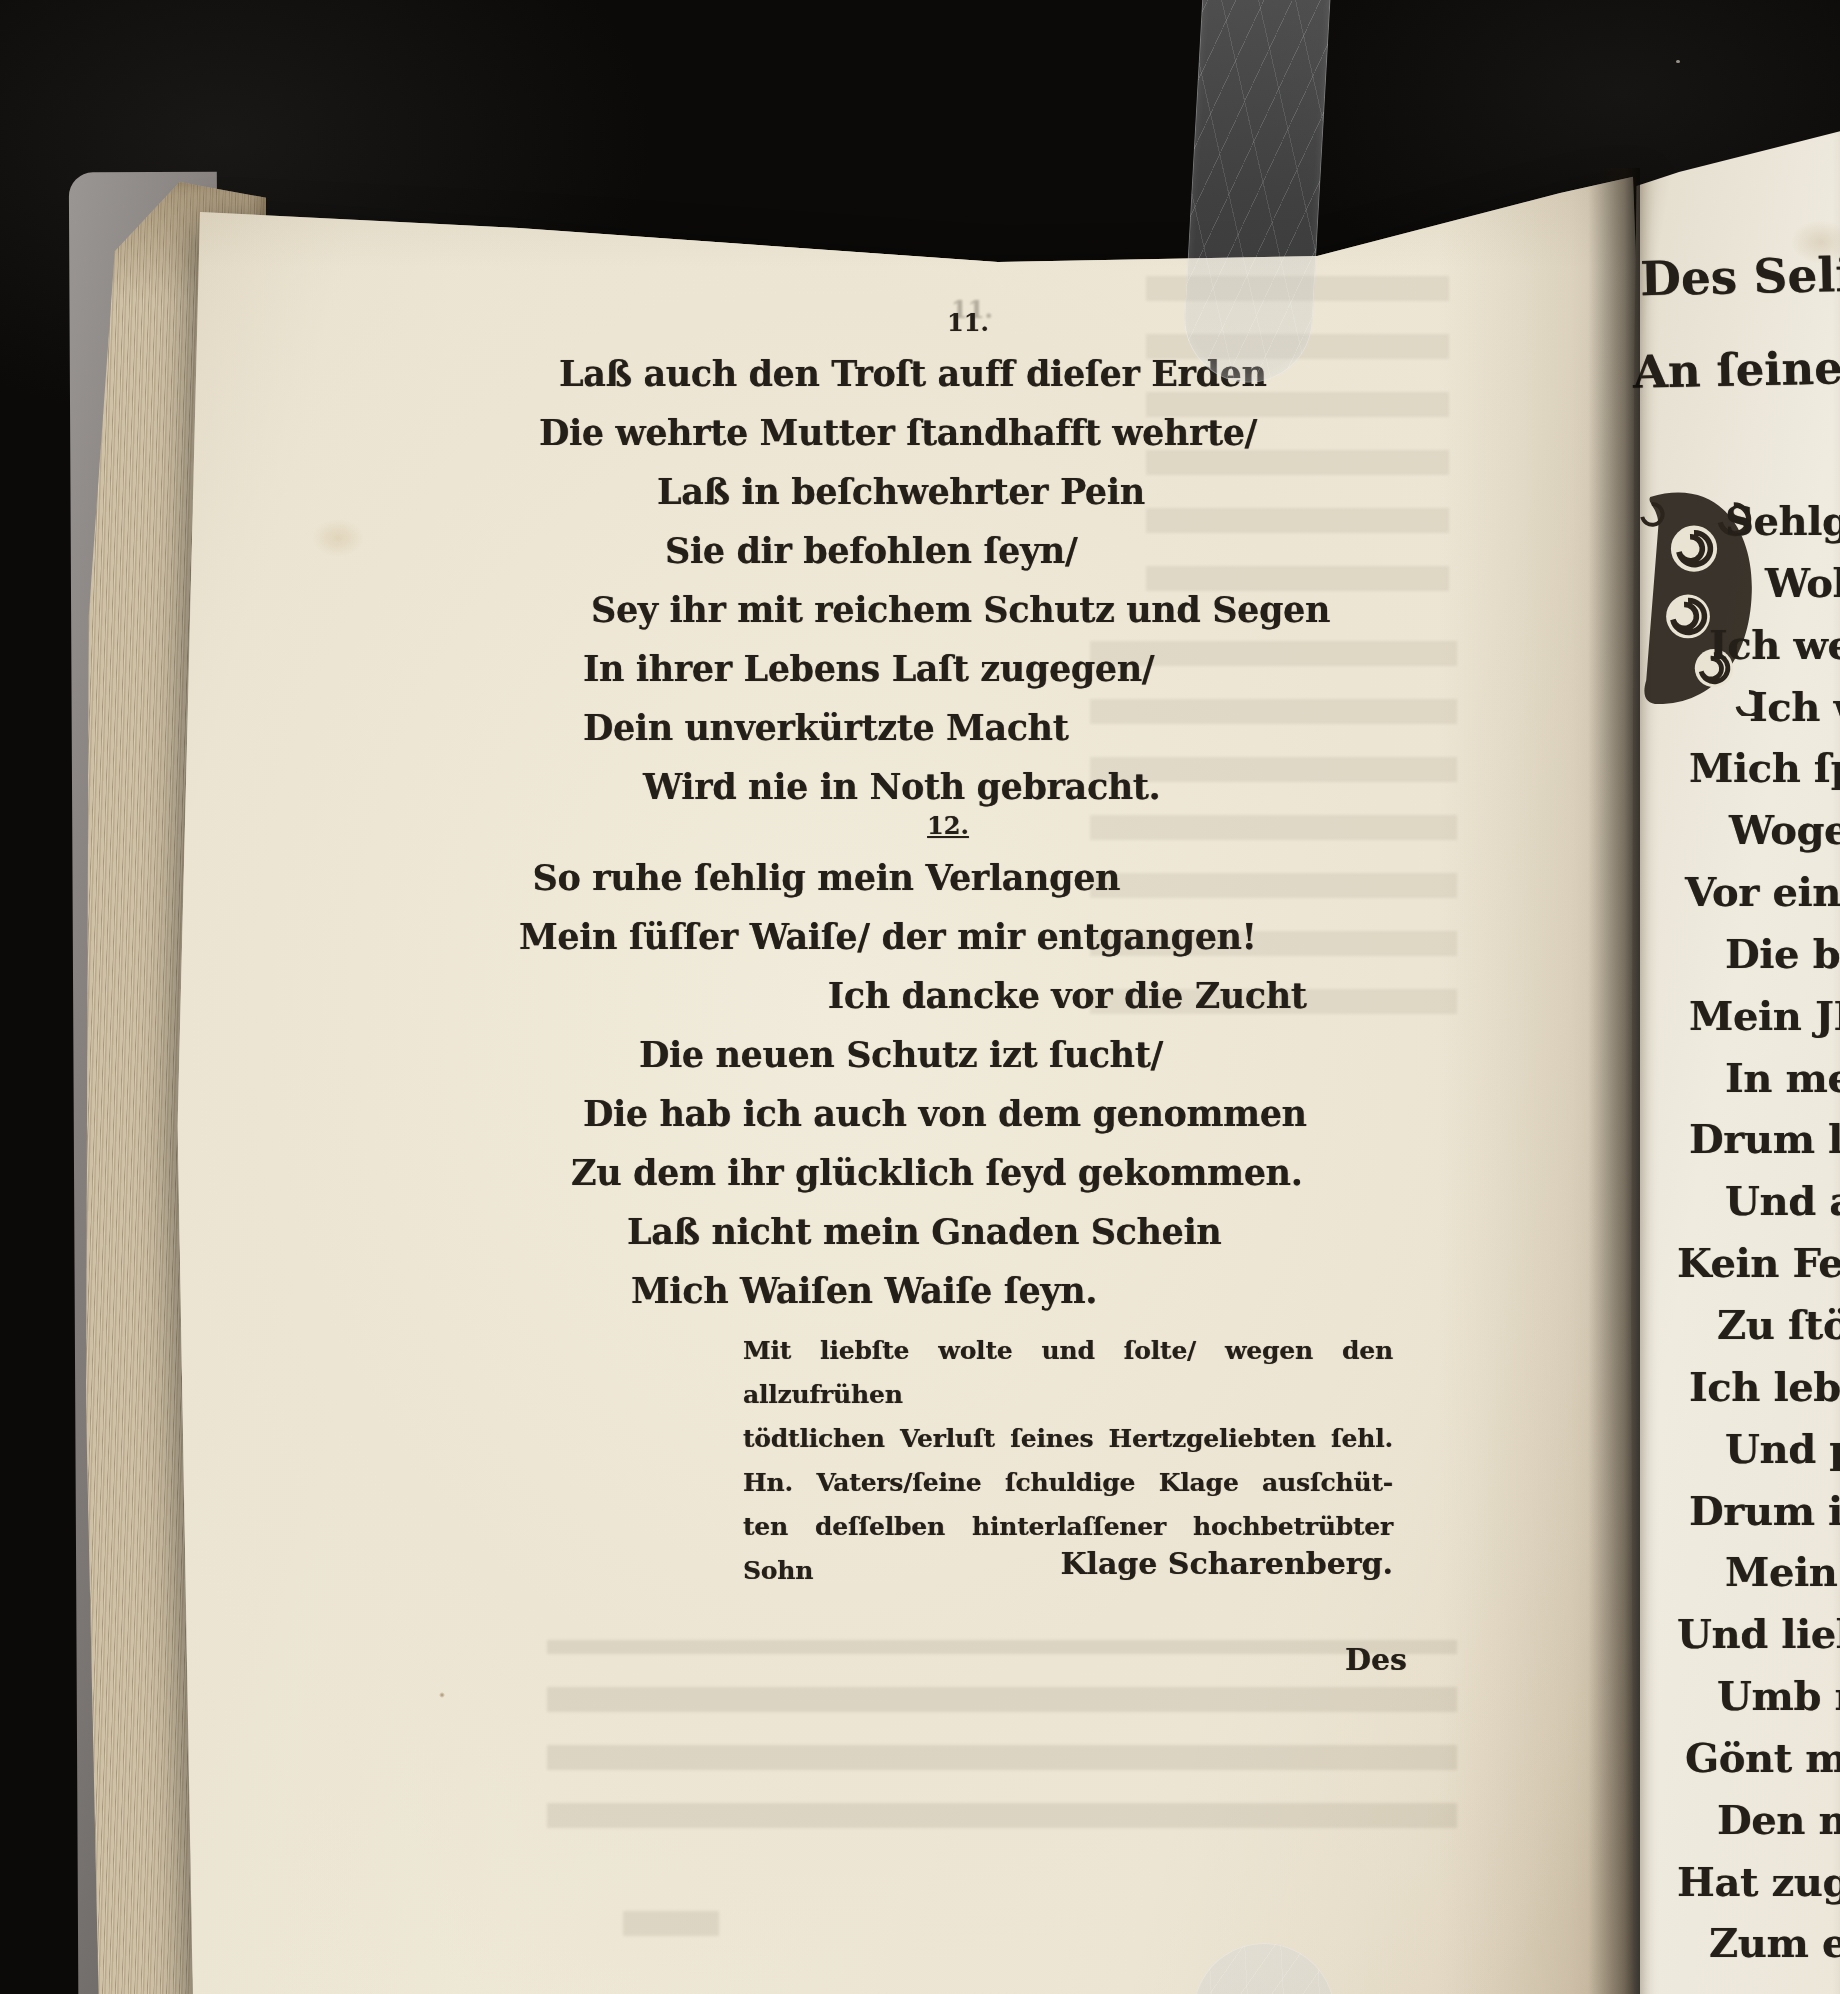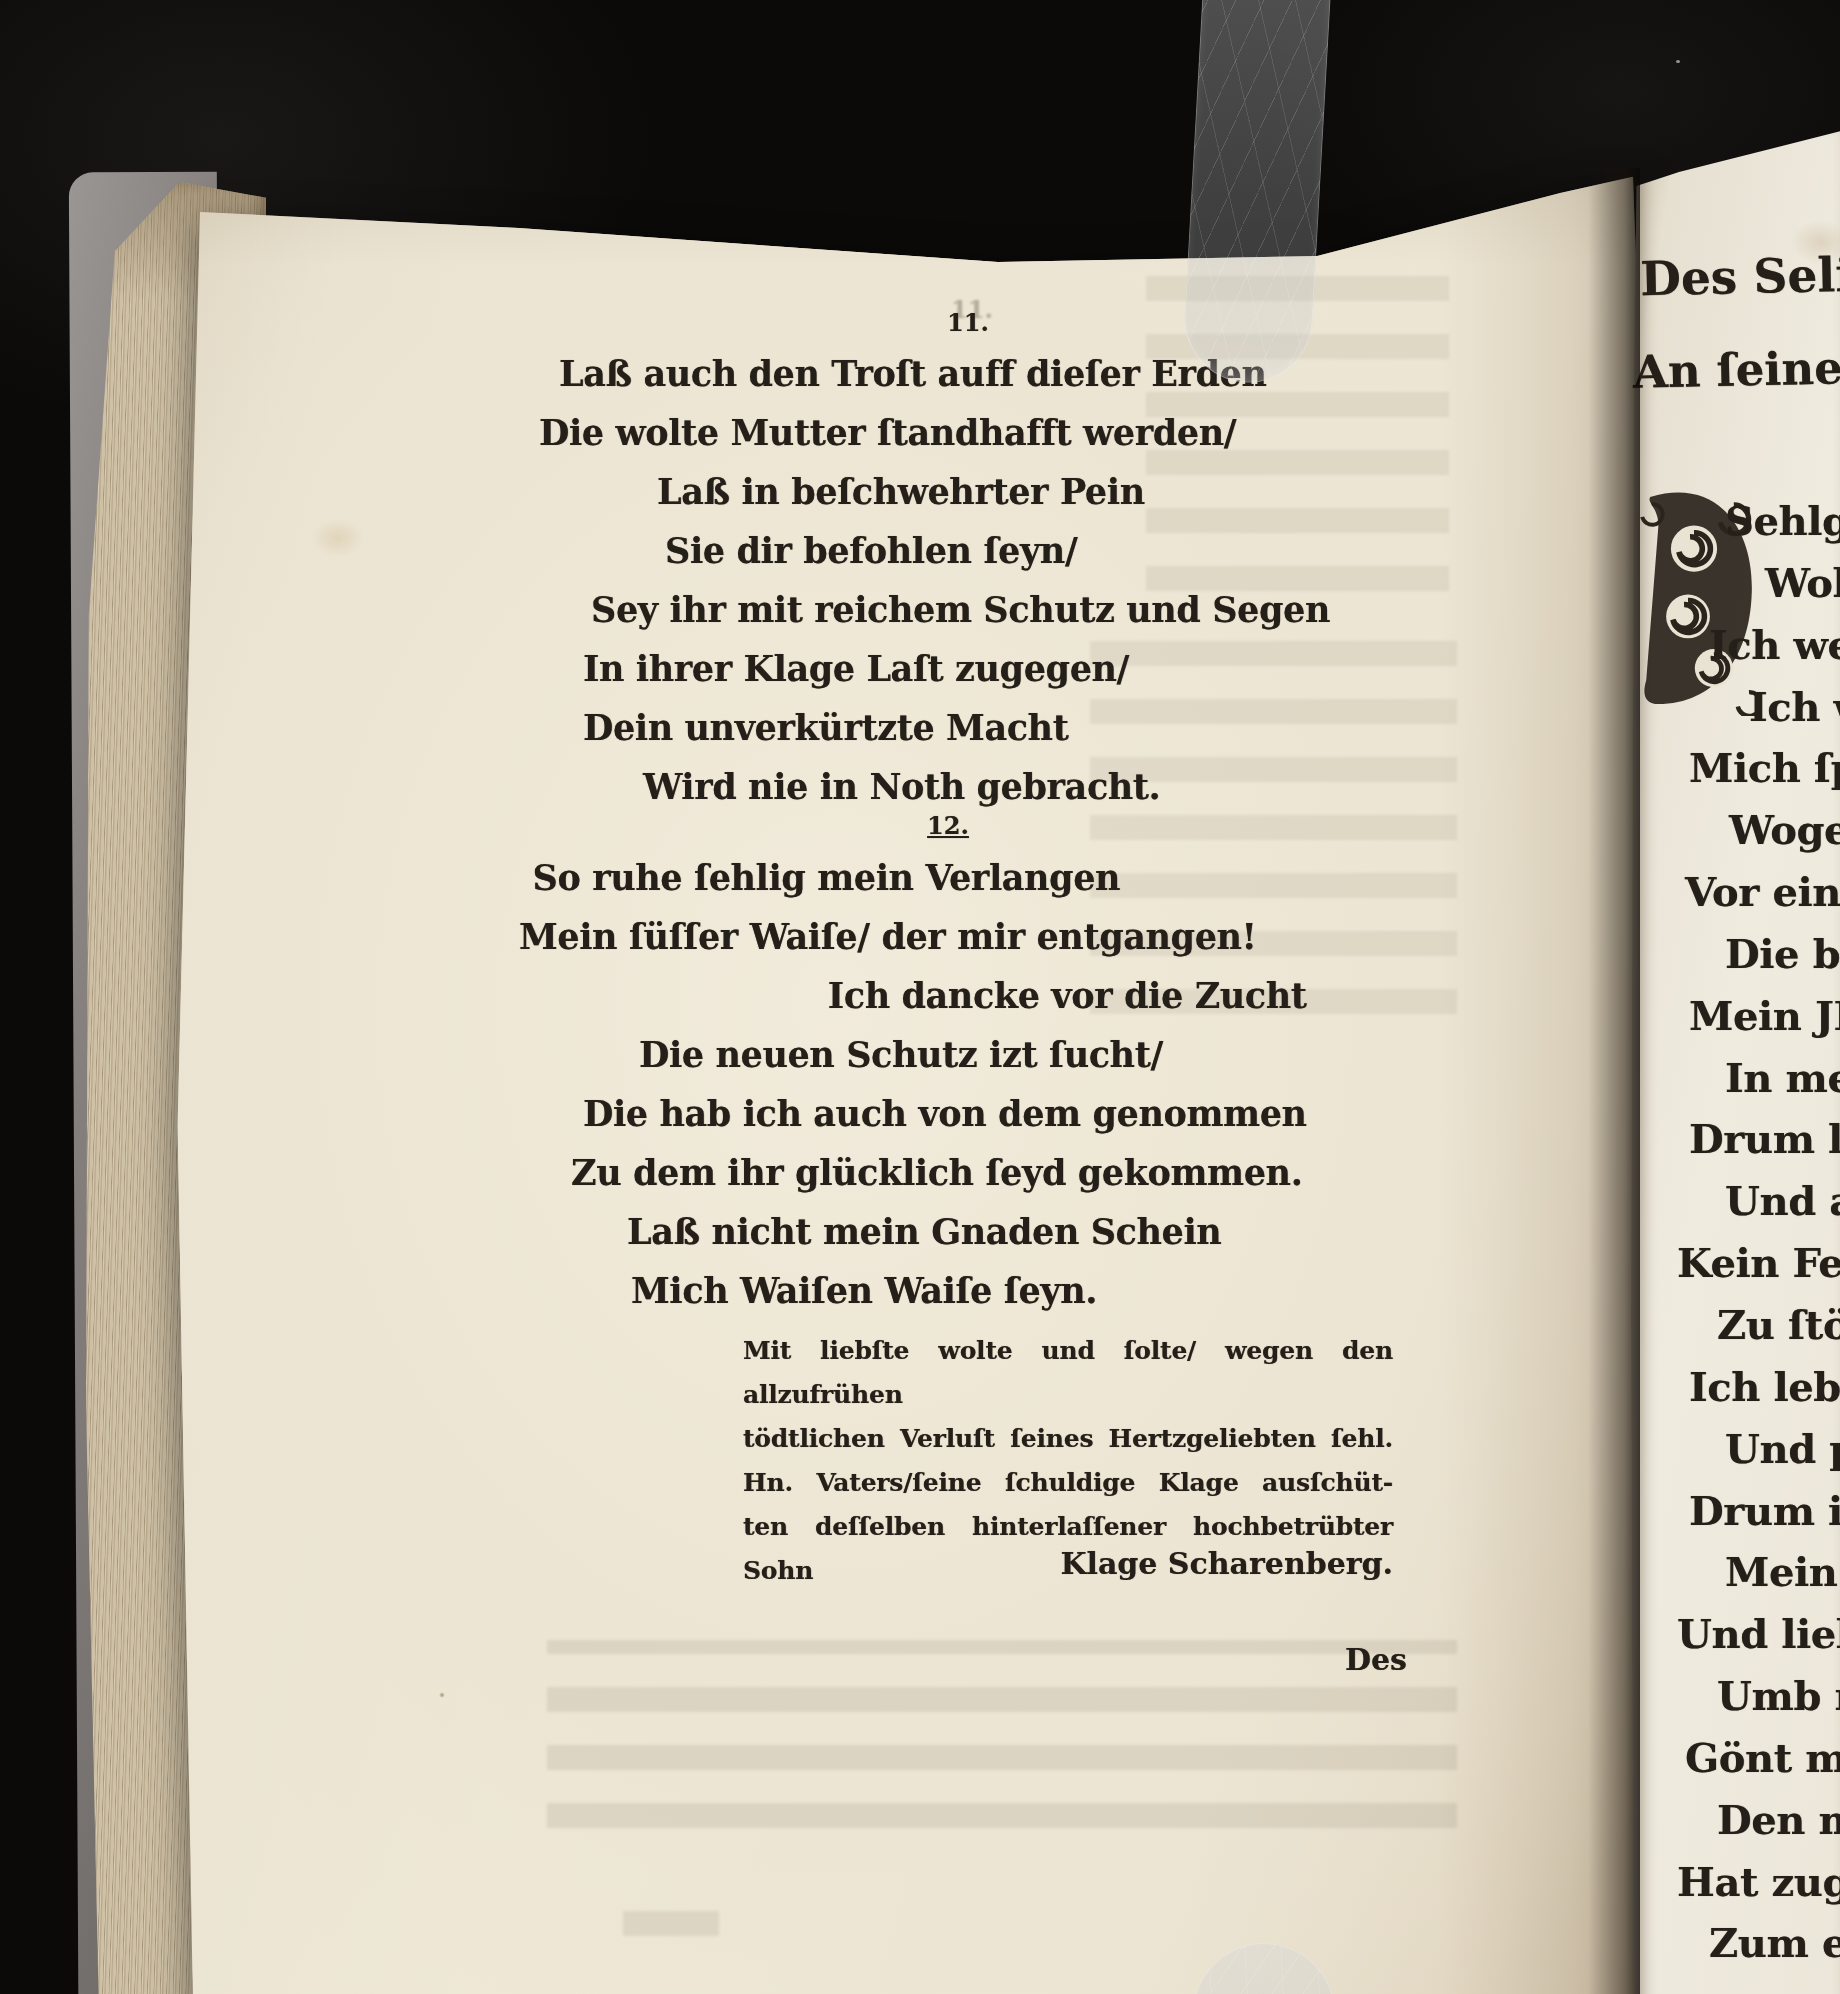--- a/index.html
+++ b/index.html
@@ -97,25 +97,25 @@
     <div class="ghost" style="left:451px;top:1728px;width:96px;height:40px;opacity:.12;"></div>
 
     <div class="stain" style="left:140px;top:351px;width:52px;height:38px;background:radial-gradient(closest-side,rgba(165,125,60,.16),rgba(0,0,0,0));"></div>
 
     <div class="stain" style="left:267px;top:1524px;width:6.4px;height:5.6px;background:radial-gradient(closest-side,rgba(120,85,40,.6),rgba(0,0,0,0));"></div>
 
     <div class="stanza-no ink ghost-no" style="left:371px;top:127px;">11.</div>
     <div class="stanza-no ink" style="left:367px;top:140px;">11.</div>
     <div style="position:absolute;left:367px;top:176px;">
       <div class="poem-line ink" style="margin-left:20px;">Laß auch den Troſt auff dieſer Erden</div>
-      <div class="poem-line ink" style="margin-left:0px;">Die wolte Mutter ſtandhafft werden/</div>
+      <div class="poem-line ink" style="margin-left:0px;">Die wehrte Mutter ſtandhafft wehrte/</div>
       <div class="poem-line ink" style="margin-left:118px;">Laß in beſchwehrter Pein</div>
       <div class="poem-line ink" style="margin-left:126px;">Sie dir befohlen ſeyn/</div>
       <div class="poem-line ink" style="margin-left:52px;">Sey ihr mit reichem Schutz und Segen</div>
-      <div class="poem-line ink" style="margin-left:44px;">In ihrer Klage Laſt zugegen/</div>
+      <div class="poem-line ink" style="margin-left:44px;">In ihrer Lebens Laſt zugegen/</div>
       <div class="poem-line ink" style="margin-left:44px;">Dein unverkürtzte Macht</div>
       <div class="poem-line ink" style="margin-left:104px;">Wird nie in Noth gebracht.</div>
     </div>
 
     <div class="stanza-no ink" style="left:347px;top:643px;text-decoration:underline;">12.</div>
     <div style="position:absolute;left:347px;top:680px;">
       <div class="poem-line ink" style="margin-left:13.6px;">So ruhe ſehlig mein Verlangen</div>
       <div class="poem-line ink" style="margin-left:0px;">Mein ſüſſer Waiſe/ der mir entgangen!</div>
       <div class="poem-line ink" style="margin-left:112px;text-align:right;">Ich dancke vor die Zucht</div>
       <div class="poem-line ink" style="margin-left:120px;">Die neuen Schutz izt ſucht/</div>

